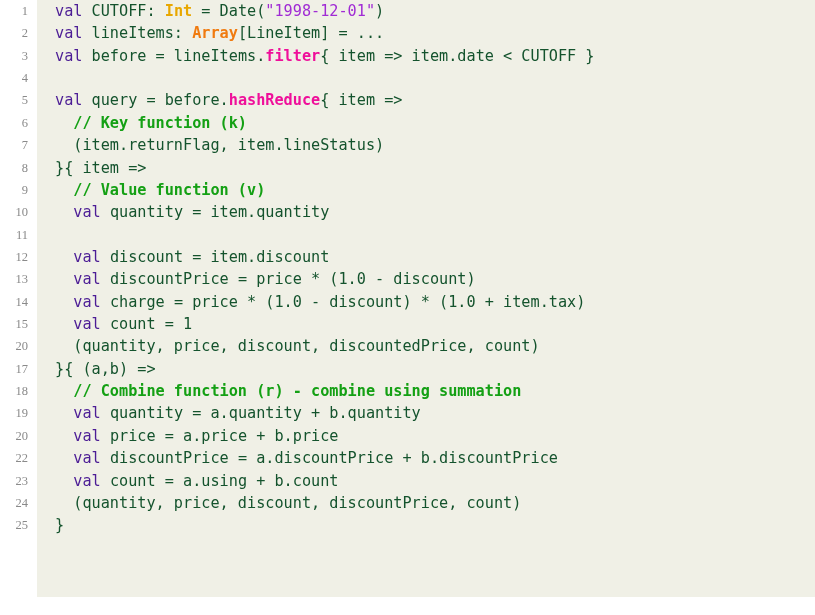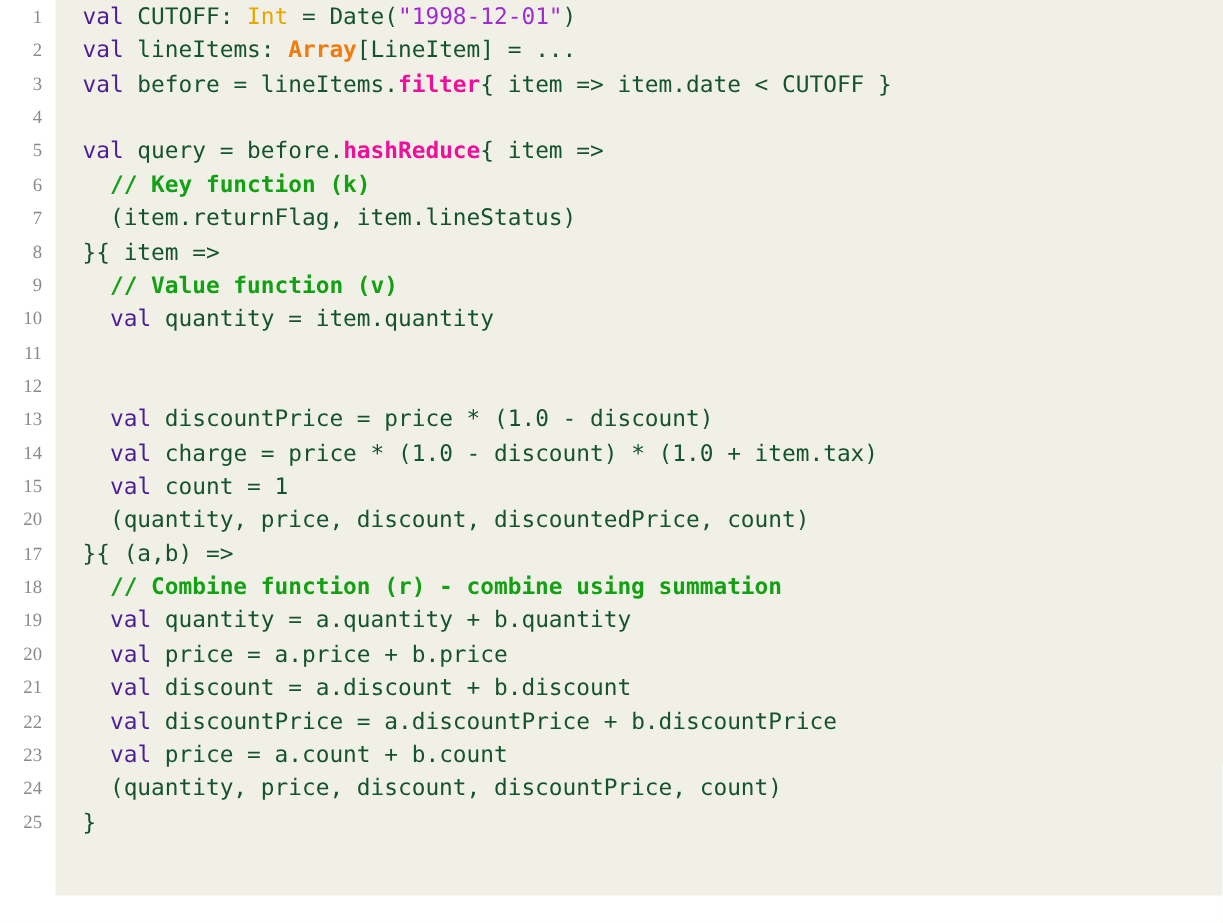--- a/index.html
+++ b/index.html
@@ -65,21 +65,21 @@
     font-family: "DejaVu Sans Mono", monospace;
     font-size: 15.2px;
     letter-spacing: 0px;
     color: #1a1a1a;
     line-height: 22.36px;
     white-space: pre;
   }
 
   
   .kw      { color: #4c1d95; }
-  .type-a  { color: #e8a700; font-weight: normal; margin-top: 36px; }
+  .type-a  { color: #e8a700; font-weight: bold; margin-top: 36px; }
   .type-b  { color: #f07b10; font-weight: bold; }
   .str     { color: #a02bd4; }
   .meth    { color: #ef0f9a; font-weight: bold; }
   .cmt     { color: #14a014; font-weight: bold; }
   .plain   { color: #14532d; }
 </style>
 </head>
 <body>
 
 <div id="listing">
@@ -89,28 +89,27 @@
       <div class="code-row"><span class="lineno">2</span><span class="src"><span class="kw">val</span><span class="plain"> lineItems: </span><span class="type-b">Array</span><span class="plain">[LineItem] = ...</span></span></div>
       <div class="code-row"><span class="lineno">3</span><span class="src"><span class="kw">val</span><span class="plain"> before = lineItems.</span><span class="meth">filter</span><span class="plain">{ item =&gt; item.date &lt; CUTOFF }</span></span></div>
       <div class="code-row"><span class="lineno">4</span><span class="src"></span></div>
       <div class="code-row"><span class="lineno">5</span><span class="src"><span class="kw">val</span><span class="plain"> query = before.</span><span class="meth">hashReduce</span><span class="plain">{ item =&gt;</span></span></div>
       <div class="code-row"><span class="lineno">6</span><span class="src"><span class="cmt">  // Key function (k)</span></span></div>
       <div class="code-row"><span class="lineno">7</span><span class="src"><span class="plain">  (item.returnFlag, item.lineStatus)</span></span></div>
       <div class="code-row"><span class="lineno">8</span><span class="src"><span class="plain">}{ item =&gt;</span></span></div>
       <div class="code-row"><span class="lineno">9</span><span class="src"><span class="cmt">  // Value function (v)</span></span></div>
       <div class="code-row"><span class="lineno">10</span><span class="src"><span class="plain">  </span><span class="kw">val</span><span class="plain"> quantity = item.quantity</span></span></div>
       <div class="code-row"><span class="lineno">11</span></div>
-      <div class="code-row"><span class="lineno">12</span></div>
+      <div class="code-row"><span class="lineno">12</span><span class="src"><span class="plain">  </span><span class="kw">val</span><span class="plain"> discount = item.discount</span></span></div>
       <div class="code-row"><span class="lineno">13</span><span class="src"><span class="plain">  </span><span class="kw">val</span><span class="plain"> discountPrice = price * (1.0 - discount)</span></span></div>
       <div class="code-row"><span class="lineno">14</span><span class="src"><span class="plain">  </span><span class="kw">val</span><span class="plain"> charge = price * (1.0 - discount) * (1.0 + item.tax)</span></span></div>
       <div class="code-row"><span class="lineno">15</span><span class="src"><span class="plain">  </span><span class="kw">val</span><span class="plain"> count = 1</span></span></div>
       <div class="code-row"><span class="lineno">20</span><span class="src"><span class="plain">  (quantity, price, discount, discountedPrice, count)</span></span></div>
       <div class="code-row"><span class="lineno">17</span><span class="src"><span class="plain">}{ (a,b) =&gt;</span></span></div>
       <div class="code-row"><span class="lineno">18</span><span class="src"><span class="cmt">  // Combine function (r) - combine using summation</span></span></div>
       <div class="code-row"><span class="lineno">19</span><span class="src"><span class="plain">  </span><span class="kw">val</span><span class="plain"> quantity = a.quantity + b.quantity</span></span></div>
       <div class="code-row"><span class="lineno">20</span><span class="src"><span class="plain">  </span><span class="kw">val</span><span class="plain"> price = a.price + b.price</span></span></div>
-      <div class="code-row"><span class="lineno">21</span><span class="src"><span class="plain">  </span><span class="kw">val</span><span class="plain"> discount = a.discount + b.discount</span></span></div>
       <div class="code-row"><span class="lineno">22</span><span class="src"><span class="plain">  </span><span class="kw">val</span><span class="plain"> discountPrice = a.discountPrice + b.discountPrice</span></span></div>
-      <div class="code-row"><span class="lineno">23</span><span class="src"><span class="plain">  </span><span class="kw">val</span><span class="plain"> price = a.count + b.count</span></span></div>
+      <div class="code-row"><span class="lineno">23</span><span class="src"><span class="plain">  </span><span class="kw">val</span><span class="plain"> count = a.using + b.count</span></span></div>
       <div class="code-row"><span class="lineno">24</span><span class="src"><span class="plain">  (quantity, price, discount, discountPrice, count)</span></span></div>
       <div class="code-row"><span class="lineno">25</span><span class="src"><span class="plain">}</span></span></div>
     </div>
 </div>
 
 </body></html>

